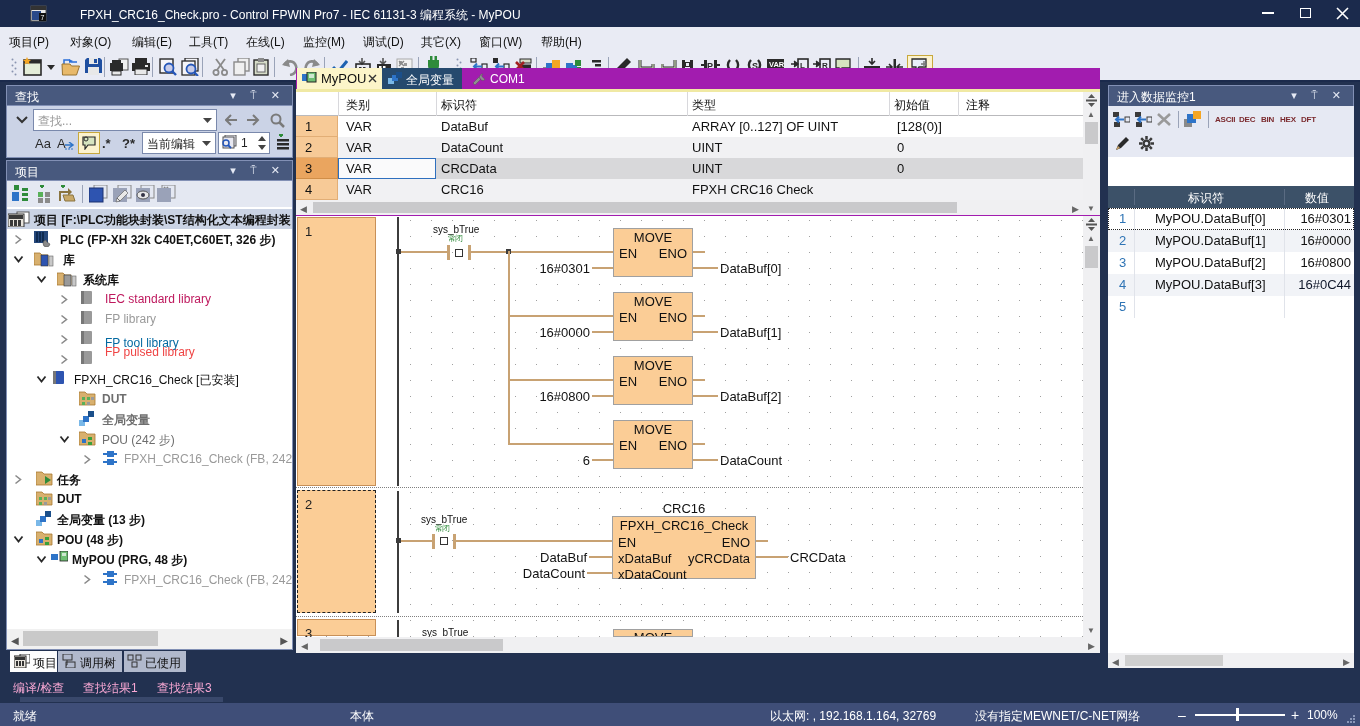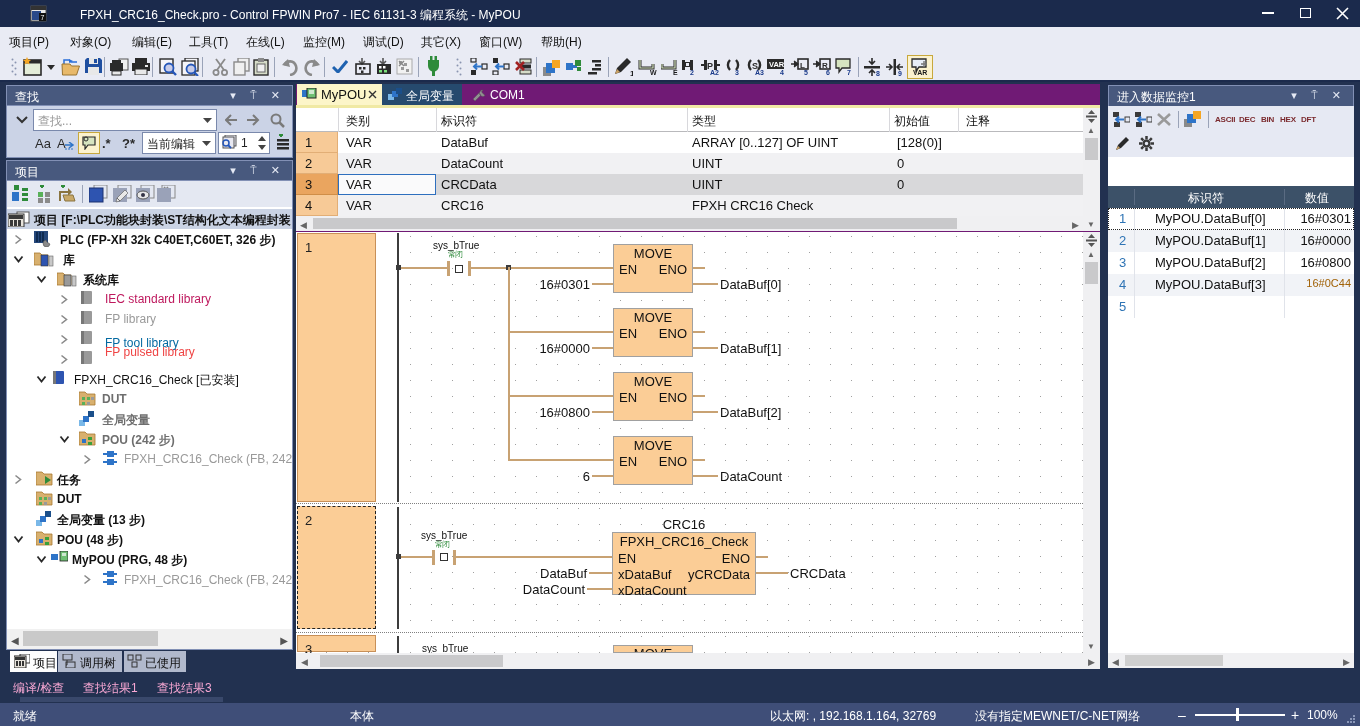--- a/index.html
+++ b/index.html
@@ -536,21 +536,21 @@
         <path d="M1.5 1.5 L5.5 6.5 L9.5 1.5" stroke="#2A2A2A" stroke-width="1.8" fill="none"></path>
       </svg>
       <svg class="abs" style="left:72px;top:224px" width="17" height="15" viewBox="0 0 17 15">
         <path d="M0 1 h6 l2 2 h8 v11 h-16 z" fill="#D8B06E" stroke="#A87830" stroke-width=".8"></path>
         <g fill="#3AA03A">
           <rect x="9" y="6" width="4" height="3"></rect>
           <rect x="9" y="11" width="4" height="3"></rect>
         </g>
         <rect x="3" y="8" width="4" height="4" fill="#2E74C8"></rect>
       </svg>
-      <span class="abs" style="left:95px;top:225px;font-weight:bold;color:#6E6E6E">POU (242 步)</span>
+      <span class="abs" style="left:95px;top:225px;font-weight:normal;color:#6E6E6E">POU (242 步)</span>
     <svg class="abs" style="left:76px;top:247px" width="8" height="11" viewBox="0 0 8 11">
         <path d="M1.5 1.5 L6.5 5.5 L1.5 9.5" stroke="#8A8A8A" stroke-width="1.6" fill="none"></path>
       </svg>
       <svg class="abs" style="left:95px;top:244px" width="16" height="15" viewBox="0 0 16 15">
         <rect x="5" y="0" width="7" height="6" fill="#2E74C8"></rect>
         <rect x="5" y="8" width="7" height="6" fill="#2E74C8"></rect>
         <g fill="#2E74C8">
           <rect x="1" y="2" width="4" height="2"></rect>
           <rect x="1" y="10" width="4" height="2"></rect>
           <rect x="12" y="2" width="3" height="2"></rect>
@@ -684,21 +684,21 @@
         <rect x="6" y="0" width="2" height="2"></rect>
         <rect x="6" y="3" width="2" height="2"></rect>
         <rect x="6" y="6" width="2" height="2"></rect>
         <rect x="3" y="3" width="2" height="2"></rect>
         <rect x="3" y="6" width="2" height="2"></rect>
         <rect x="0" y="6" width="2" height="2"></rect>
       </g>
     </svg>
 </div>
 
-<div class="abs" id="center" style="left:296px;top:84px;width:804px;height:445px;background:#701a75">
+<div class="abs" id="center" style="left:296px;top:68px;width:804px;height:445px;background:#a21caf">
 
   <div class="abs" style="left:1px;top:0;width:85px;height:21px;background:#FCF5C9">
     <svg class="abs" style="left:5px;top:4px" width="16" height="13" viewBox="0 0 16 13">
         <rect x="0" y="2" width="7" height="7" fill="#2E74C8"></rect>
         <rect x="5" y="0" width="9" height="10" fill="#6FBF73" stroke="#222" stroke-width="1"></rect>
         <rect x="7" y="2" width="5" height="4" fill="#CFE8D0"></rect>
       </svg>
     <span class="abs" style="left:24px;top:3px;color:#111;font-size:13px">MyPOU</span>
     <svg class="abs" style="left:71px;top:6px" width="9" height="9" viewBox="0 0 9 9">
         <path d="M1 1 L8 8 M8 1 L1 8" stroke="#333" stroke-width="1.4"></path>
@@ -970,21 +970,21 @@
     <span class="abs" style="left:163px;top:3px;width:80px;text-align:right;font-size:13px;color:#111">16#0000</span>
   </div>
   <div class="abs" style="left:0;top:167px;width:246px;height:22px;background:#fff">
     <span class="abs" style="left:11px;top:3px;color:#2E74B5;font-size:13px">3</span>
     <span class="abs" style="left:47px;top:3px;font-size:13px;color:#111">MyPOU.DataBuf[2]</span>
     <span class="abs" style="left:163px;top:3px;width:80px;text-align:right;font-size:13px;color:#111">16#0800</span>
   </div>
   <div class="abs" style="left:0;top:189px;width:246px;height:22px;background:#F1F3F7">
     <span class="abs" style="left:11px;top:3px;color:#2E74B5;font-size:13px">4</span>
     <span class="abs" style="left:47px;top:3px;font-size:13px;color:#111">MyPOU.DataBuf[3]</span>
-    <span class="abs" style="left:163px;top:3px;width:80px;text-align:right;font-size:11px;color:#a16207">16#0C44</span>
+    <span class="abs" style="left:163px;top:3px;width:80px;text-align:right;font-size:13px;color:#0f172a">16#0C44</span>
   </div>
   <div class="abs" style="left:0;top:211px;width:246px;height:22px;background:#fff">
     <span class="abs" style="left:11px;top:3px;color:#2E74B5;font-size:13px">5</span>
   </div>
   <div class="abs" style="left:26px;top:123px;width:1px;height:110px;background:#E0E3EA"></div>
   <div class="abs" style="left:176px;top:123px;width:1px;height:110px;background:#E0E3EA"></div>
   <div class="abs" style="left:0;top:568px;width:246px;height:15px;background:#F0F0F2">
     <div class="abs" style="left:4px;top:4px;color:#666;font-size:9px">◀</div>
     <div class="abs" style="right:4px;top:4px;color:#666;font-size:9px">▶</div>
     <div class="abs" style="left:17px;top:2px;width:98px;height:11px;background:#CFCFCF"></div>

